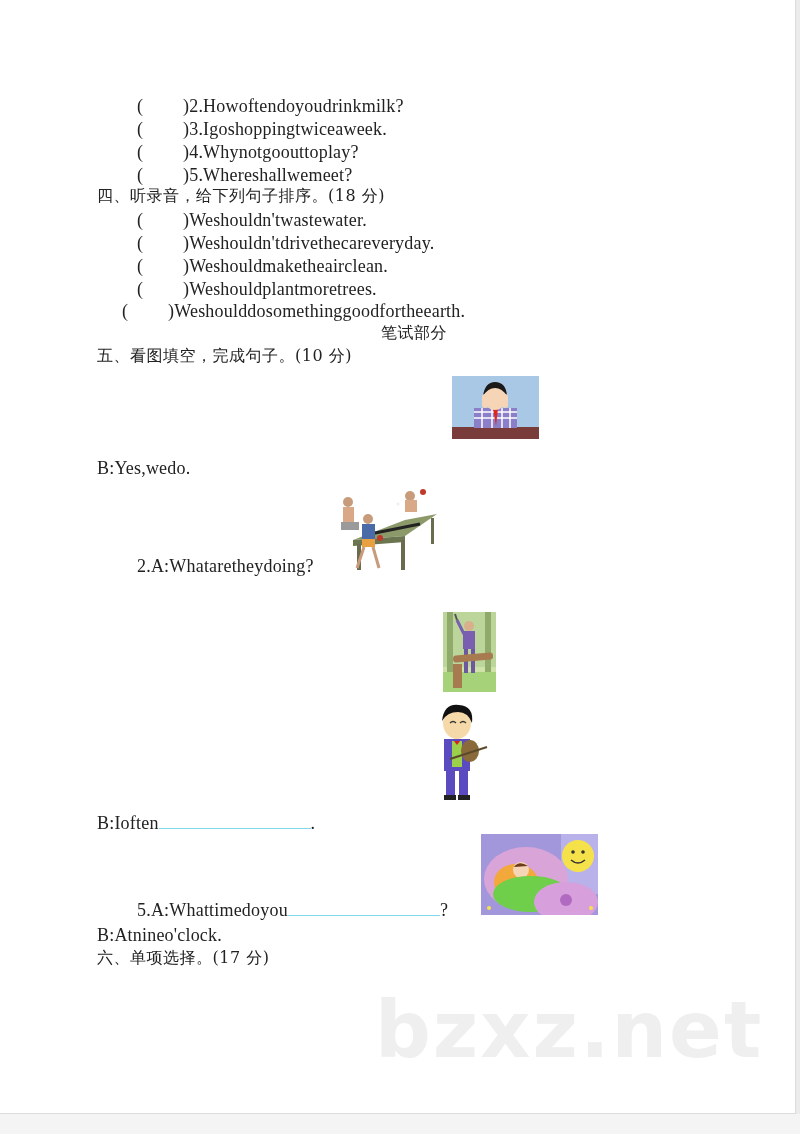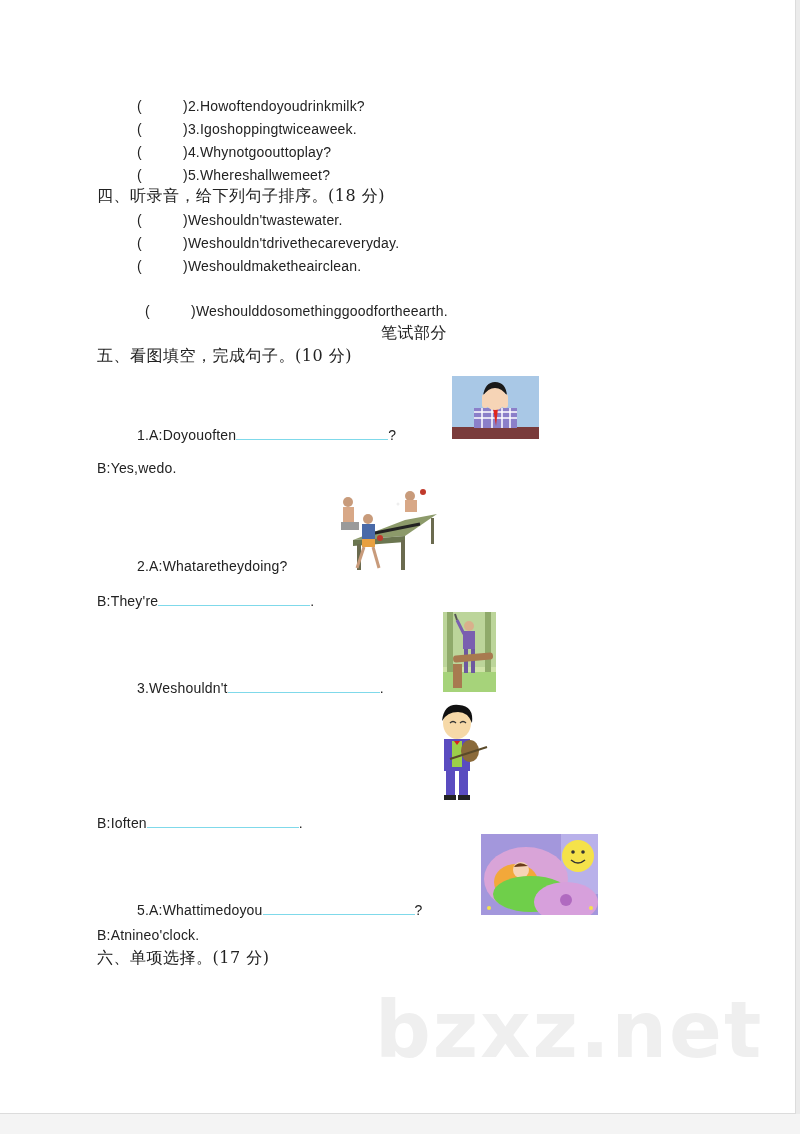--- a/index.html
+++ b/index.html
@@ -8,22 +8,22 @@
     background:#ebebeb;
     font-family:"DejaVu Serif", "Liberation Serif", serif;
     color:#222;
   }
   .page {
     position:absolute; left:0; top:0; width:795px; height:1113px;
     background:#ffffff; border-right:1px solid #dcdcdc; border-bottom:1px solid #dcdcdc;
   }
   .bottom-strip { position:absolute; left:0; top:1114px; width:800px; height:20px; background:#f4f4f4; }
   .line {
-    position:absolute; font-size:14px; line-height:20px; white-space:nowrap;
-    font-family:Liberation Sans, sans-serif; letter-spacing:0.2px;
+    position:absolute; font-size:18px; line-height:20px; white-space:nowrap;
+    font-family:Liberation Serif, serif; letter-spacing:0.2px;
   }
   .cn { font-family:"DejaVu Serif","Liberation Serif", serif; font-size:16px; letter-spacing:0.5px; }
   .paren { display:inline-block; width:46px; }
   .blank { display:inline-block; border-bottom:1.5px solid #7fd9ea; height:14px; vertical-align:baseline; }
   .pic { position:absolute; overflow:hidden; }
   .watermark {
     position:absolute; left:375px; top:985px; font-family:"DejaVu Sans","Liberation Sans",sans-serif;
     font-weight:bold; font-size:78px; color:#efefef; letter-spacing:2px;
   }
 </style>
@@ -48,42 +48,42 @@
   <div class="line cn" style="left:97px;top:186px;">四、听录音，给下列句子排序。(18 分)</div>
   <div class="line" style="left:137px;top:233px;">
     <span class="paren">(</span><span>)</span><span>Weshouldn'tdrivethecareveryday.</span>
   </div>
   <div class="line" style="left:137px;top:210px;">
     <span class="paren">(</span><span>)</span><span>Weshouldn'twastewater.</span>
   </div>
   <div class="line" style="left:137px;top:256px;">
     <span class="paren">(</span><span>)</span><span>Weshouldmaketheairclean.</span>
   </div>
-  <div class="line" style="left:145px;top:301px;">
+  <div class="line" style="left:137px;top:279px;">
+    <span class="paren">(</span><span>)</span><span>Weshouldplantmoretrees.</span>
+  </div>
+  <div class="line" style="left:122px;top:301px;">
     <span class="paren">(</span><span>)</span><span>Weshoulddosomethinggoodfortheearth.</span>
   </div>
 
   <div class="line cn" style="left:381px;top:323px;">笔试部分</div>
 
   <div class="line cn" style="left:97px;top:346px;text-align:right;">五、看图填空，完成句子。(10 分)</div>
 
   <div class="pic" style="left:452px;top:376px;width:87px;height:63px;background:#a9c8e6;">
     <svg width="87" height="63" viewBox="0 0 87 63">
       <rect x="0" y="51" width="87" height="12" fill="#7a3b3b"></rect>
       <rect x="22" y="32" width="43" height="20" fill="#8b7fc9"></rect>
       <path d="M22 36 h43 M22 42 h43 M30 32 v20 M40 32 v20 M50 32 v20 M58 32 v20" stroke="#fff" stroke-width="1.5"></path>
       <polygon points="41,32 46,32 44,50" fill="#e0261c"></polygon>
       <ellipse cx="43" cy="22" rx="11" ry="12" fill="#f6d4b6"></ellipse>
       <path d="M31 20 Q33 6 43 6 Q54 6 55 20 Q50 12 43 12 Q36 12 31 20Z" fill="#1a1a1a"></path>
       <rect x="30" y="18" width="6" height="14" rx="3" fill="#f6d4b6"></rect>
       <rect x="50" y="18" width="6" height="14" rx="3" fill="#f6d4b6"></rect>
     </svg>
-  </div>
-  <div class="line" style="left:137px;top:425px;">
-    <span>1.A:Doyouoften</span><span class="blank" style="width:152px;"></span><span>?</span>
   </div>
   <div class="line" style="left:97px;top:458px;">B:Yes,wedo.</div>
 
   <div class="pic" style="left:335px;top:488px;width:105px;height:86px;">
     <svg width="105" height="86" viewBox="0 0 105 86">
       <polygon points="18,52 70,32 102,26 70,48" fill="#8c9a6a"></polygon>
       <polygon points="18,52 70,48 70,54 18,58" fill="#6b7650"></polygon>
       <line x1="35" y1="46" x2="85" y2="36" stroke="#222" stroke-width="3"></line>
       <rect x="22" y="56" width="4" height="26" fill="#6b6b4f"></rect>
       <rect x="66" y="52" width="4" height="30" fill="#6b6b4f"></rect>
@@ -97,42 +97,36 @@
       <line x1="29" y1="59" x2="22" y2="80" stroke="#c89b7b" stroke-width="3"></line>
       <line x1="38" y1="59" x2="44" y2="80" stroke="#c89b7b" stroke-width="3"></line>
       <circle cx="45" cy="50" r="3" fill="#c0392b"></circle>
       <circle cx="75" cy="8" r="5" fill="#c89b7b"></circle>
       <rect x="70" y="12" width="12" height="12" fill="#d8a887"></rect>
       <circle cx="88" cy="4" r="3" fill="#c0392b"></circle>
       <circle cx="63" cy="16" r="1.5" fill="#eee"></circle>
     </svg>
   </div>
   <div class="line" style="left:137px;top:556px;">2.A:Whataretheydoing?</div>
-  <div class="line" style="left:97px;top:591px;">
-    <span>B:They're</span><span class="blank" style="width:152px;"></span><span>.</span>
-  </div>
 
   <div class="pic" style="left:443px;top:612px;width:53px;height:80px;background:#cfe3a8;">
     <svg width="53" height="80" viewBox="0 0 53 80">
       <rect x="0" y="0" width="53" height="55" fill="#bcd59a"></rect>
       <rect x="4" y="0" width="6" height="60" fill="#8faa6a"></rect>
       <rect x="42" y="0" width="6" height="60" fill="#8faa6a"></rect>
       <rect x="0" y="60" width="53" height="20" fill="#a6d37a"></rect>
       <circle cx="26" cy="14" r="5" fill="#d9b08c"></circle>
       <rect x="20" y="19" width="12" height="18" fill="#7a5fb0"></rect>
       <line x1="21" y1="22" x2="14" y2="8" stroke="#7a5fb0" stroke-width="3"></line>
       <line x1="14" y1="8" x2="12" y2="2" stroke="#555" stroke-width="2"></line>
       <rect x="21" y="37" width="4" height="24" fill="#6d58a0"></rect>
       <rect x="28" y="37" width="4" height="24" fill="#6d58a0"></rect>
       <rect x="10" y="42" width="40" height="7" rx="3" fill="#a87a50" transform="rotate(-5 30 45)"></rect>
       <rect x="10" y="52" width="9" height="24" fill="#a87a50"></rect>
     </svg>
-  </div>
-  <div class="line" style="left:137px;top:678px;">
-    <span>3.Weshouldn't</span><span class="blank" style="width:152px;"></span><span>.</span>
   </div>
 
   <div class="pic" style="left:432px;top:703px;width:58px;height:98px;">
     <svg width="58" height="98" viewBox="0 0 58 98">
       <ellipse cx="25" cy="20" rx="14" ry="16" fill="#f6d9a8"></ellipse>
       <path d="M10 18 Q12 0 27 2 Q42 3 40 20 Q36 9 26 9 Q15 9 10 18Z" fill="#111"></path>
       <path d="M18 20 q3 -3 6 0 M28 20 q3 -3 6 0" stroke="#333" fill="none" stroke-width="1.2"></path>
       <rect x="12" y="36" width="26" height="32" fill="#5a4cc0"></rect>
       <rect x="20" y="38" width="10" height="26" fill="#9ccf4a"></rect>
       <polygon points="22,38 28,38 25,42" fill="#d92020"></polygon>

